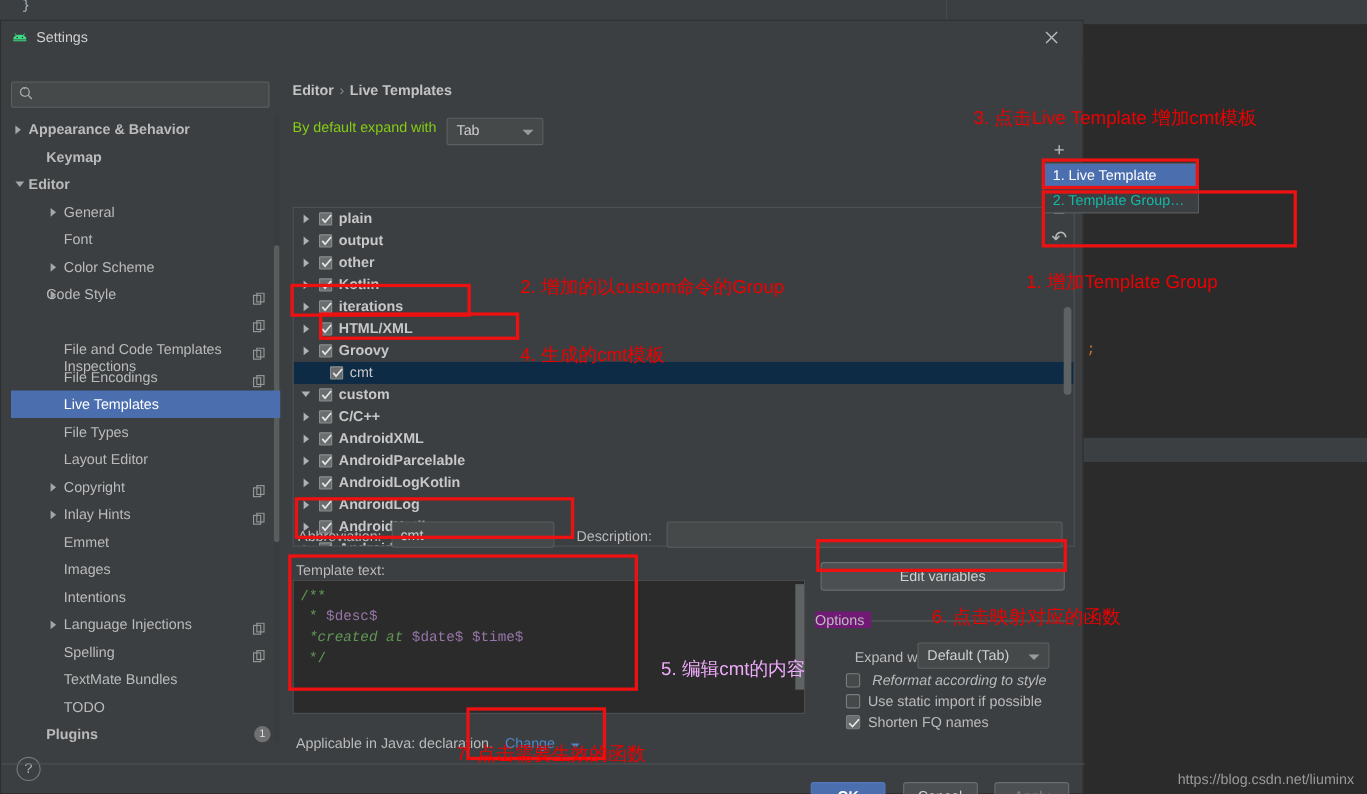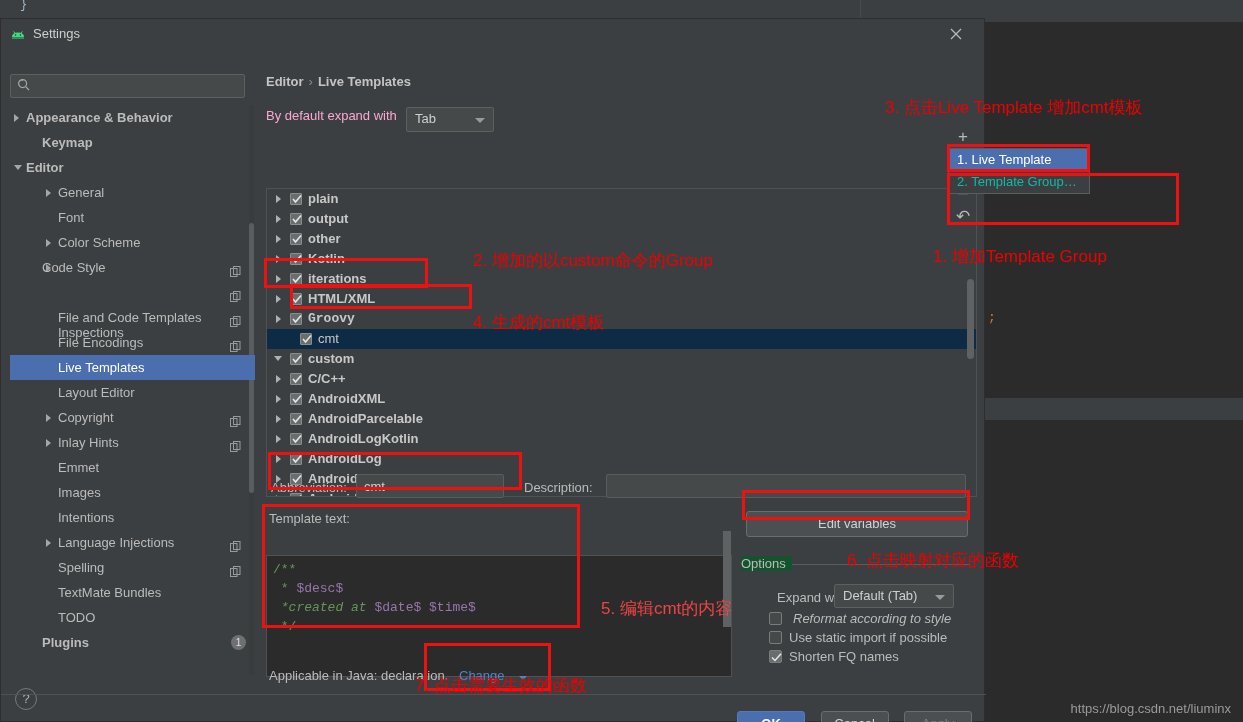--- a/index.html
+++ b/index.html
@@ -83,21 +83,21 @@
     position:absolute; left: 14px; bottom: 11px; width: 22px; height: 22px;
     border: 1px solid #787878; border-radius: 50%; color:#b0b0b0; font-size: 13px;
     text-align:center; line-height:20px; cursor:pointer;
   }
 
   
   .content { position:absolute; left: 262px; top: 46px; width: 714px; height: 640px; }
   .breadcrumb { position:absolute; left:3px; top:9px; font-size:13px; font-weight:bold; color:#c4c4c4; }
   .breadcrumb .sep { color:#8a8a8a; font-weight: normal; margin: 0 5px; }
 
-  .expandrow { position:absolute; left:3px; top: 43px; font-size: 13px; color:#f9a8d4; }
+  .expandrow { position:absolute; left:3px; top: 43px; font-size: 13px; color:#84cc16; }
   .combo {
     position:absolute; background:#45494a; border:1px solid #5e6060; border-radius:2px;
     color:#cfcfcf; font-size:13px;
   }
   .combo .val { position:absolute; left:8px; top:3px; }
   .combo .chev {
     position:absolute; right:8px; top:10px; width:0;height:0;
     border-left:5px solid transparent; border-right:5px solid transparent; border-top:5px solid #9a9a9a;
   }
   #expand-combo { left: 143px; top: 88px; width: 88px; height: 25px; }
@@ -149,37 +149,37 @@
     background:transparent; border:0; outline:none; color:#cfcfcf; font-size:13px;
     font-family:"Liberation Sans", sans-serif;
   }
   #abbrev-field { left: 355px; top: 455px; width: 148px; height: 24px; }
   .desc-label { position:absolute; left: 523px; top: 461px; font-size:13px; color:#bbb; }
   #desc-field { left: 605px; top: 455px; width: 360px; height: 24px; }
 
   .tmpl-text-label { position:absolute; left: 8px; top: 492px; font-size: 13px; color:#bbb; }
 
   .code-area {
-    position:absolute; left: 5px; top: 536px; width: 466px; height: 122px;
+    position:absolute; left: 5px; top: 508px; width: 466px; height: 122px;
     background:#2b2b2b; border:1px solid #4f5254; padding: 4px 6px;
     font-family:"Liberation Mono", monospace; font-size: 13px; line-height: 19px;
     overflow:hidden; white-space: pre;
   }
   .code-scroll { position:absolute; left: 460px; top: 510px; width: 8px; height: 96px; background:#5f6263; }
   .cmt { color:#629755; }
   .cmt-i { color:#629755; font-style: italic; }
   .var { color:#9876aa; }
 
   .edit-vars-btn {
     position:absolute; left: 485px; top: 490px; width: 222px; height: 26px;
     background:#4b4f51; border:1px solid #6a6d6e; border-radius:3px;
     color:#d2d2d2; font-size:13px; text-align:center; line-height:24px; cursor:pointer;
   }
 
-  .options-title { position:absolute; left: 480px; top: 537px; font-size:13px; color:#bbb; background:#14532d; padding-right:6px; z-index:2;text-align:right; }
+  .options-title { position:absolute; left: 480px; top: 537px; font-size:13px; color:#bbb; background:#701a75; padding-right:6px; z-index:2;text-align:right; }
   .options-rule { position:absolute; left: 480px; top: 545px; width: 228px; height:1px; background:#5a5d5e; }
   .expand-with-label { position:absolute; left: 492px; top: 571px; font-size: 13px; color:#bbb; }
   #expandwith-combo { left: 573px; top: 565px; width: 98px; height: 24px; }
 
   .optrow { position:absolute; font-size:13px; color:#bbb; }
   .optcb {
     position:absolute; width: 13px; height: 13px; background:#45494a;
     border:1px solid #7a7d7e; border-radius:2px;
   }
   .optcb.checked { background:#6a6d6e; }
@@ -307,20 +307,23 @@
           <span class="label" style="left: 48px;">File Encodings</span>
           <span class="copy-ic"><svg width="11" height="12" viewBox="0 0 11 12">
               <rect x="0.5" y="2.5" width="6.5" height="8" fill="none" stroke="#9a9a9a" stroke-width="1"></rect>
               <rect x="3.5" y="0.5" width="6.5" height="8" fill="none" stroke="#9a9a9a" stroke-width="1"></rect>
             </svg></span>
         </div>
         <div class="tree-row sel">
           <span class="label" style="left: 48px;">Live Templates</span>
         </div>
         <div class="tree-row">
+          <span class="label" style="left: 48px;">File Types</span>
+        </div>
+        <div class="tree-row">
           <span class="label" style="left: 48px;">Layout Editor</span>
         </div>
         <div class="tree-row">
           <span class="arrow" style="left: 36px;"></span>
           <span class="label" style="left: 48px;">Copyright</span>
           <span class="copy-ic"><svg width="11" height="12" viewBox="0 0 11 12">
               <rect x="0.5" y="2.5" width="6.5" height="8" fill="none" stroke="#9a9a9a" stroke-width="1"></rect>
               <rect x="3.5" y="0.5" width="6.5" height="8" fill="none" stroke="#9a9a9a" stroke-width="1"></rect>
             </svg></span>
         </div>
@@ -433,21 +436,21 @@
             </span>
             <span class="tlabel" style="left: 41px;">HTML/XML</span>
           </div>
           <div class="tmpl-row">
             <span class="tarrow"></span>
             <span class="cb" style="left: 23px;">
               <svg width="12" height="12" viewBox="0 0 12 12">
                 <polyline points="2,6 4.5,9 10,2.5" fill="none" stroke="#e6e6e6" stroke-width="1.6"></polyline>
               </svg>
             </span>
-            <span class="tlabel" style="left: 41px; font-family: Liberation Mono, monospace;">Groovy</span>
+            <span class="tlabel" style="left: 41px;">Groovy</span>
           </div>
           <div class="tmpl-row child selected">
             <span class="cb" style="left: 33px;">
               <svg width="12" height="12" viewBox="0 0 12 12">
                 <polyline points="2,6 4.5,9 10,2.5" fill="none" stroke="#e6e6e6" stroke-width="1.6"></polyline>
               </svg>
             </span>
             <span class="tlabel" style="left: 51px;">cmt</span>
           </div>
           <div class="tmpl-row">
@@ -588,21 +591,21 @@
   <div class="popup" id="popup">
       <div class="popup-item hl">1. Live Template</div>
       <div class="popup-item">2. Template Group…</div>
     </div>
 
   <div id="ann-layer">
       <div class="ann" style="left: 885px; top: 96px; color: rgb(238, 0, 0);">3. 点击Live Template 增加cmt模板</div>
       <div class="ann" style="left: 933px; top: 245px; color: rgb(238, 0, 0);">1. 增加Template Group</div>
       <div class="ann" style="left: 473px; top: 249px; color: rgb(238, 0, 0);">2. 增加的以custom命令的Group</div>
       <div class="ann" style="left: 473px; top: 311px; color: rgb(238, 0, 0);">4. 生成的cmt模板</div>
-      <div class="ann" style="left: 601px; top: 597px; color: #ef4444;">5. 编辑cmt的内容</div>
+      <div class="ann" style="left: 601px; top: 597px; color: #f0abfc;">5. 编辑cmt的内容</div>
       <div class="ann" style="left: 847px; top: 549px; color: rgb(238, 0, 0);">6. 点击映射对应的函数</div>
       <div class="ann" style="left: 415px; top: 674px; color: rgb(238, 0, 0);">7. 点击需要生效的函数</div>
     </div>
 
   <div class="box" style="left:264px;top:258px;width:164px;height:30px;"></div>
   <div class="box" style="left:290px;top:284px;width:182px;height:25px;"></div>
   <div class="box" style="left:947px;top:144px;width:143px;height:28px;"></div>
   <div class="box" style="left:947px;top:173px;width:232px;height:52px;"></div>
   <div class="box" style="left:268px;top:452px;width:254px;height:38px;"></div>
   <div class="box" style="left:262px;top:504px;width:318px;height:124px;"></div>

